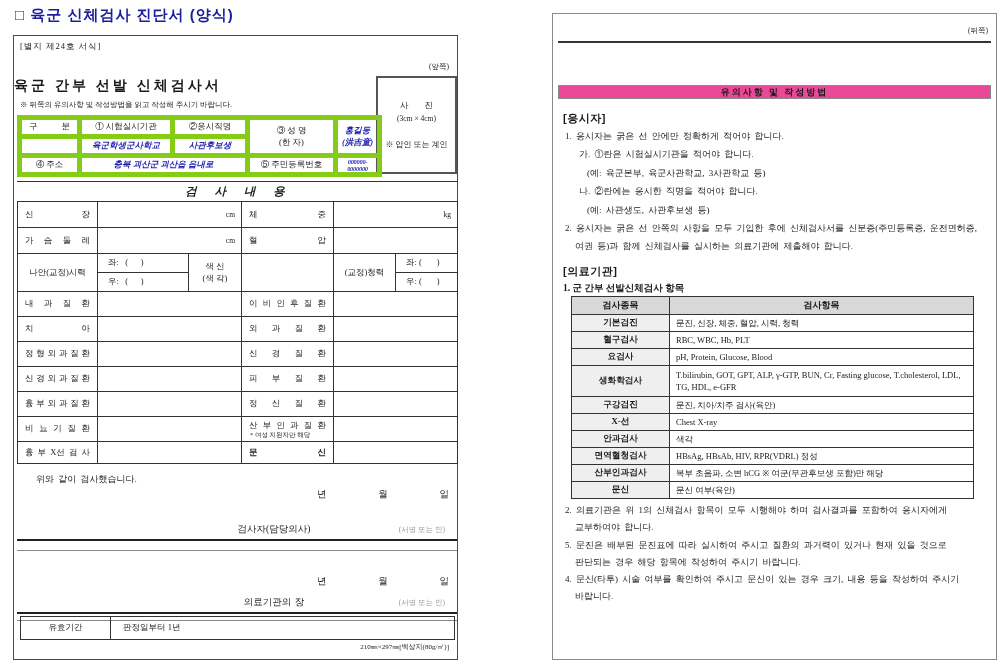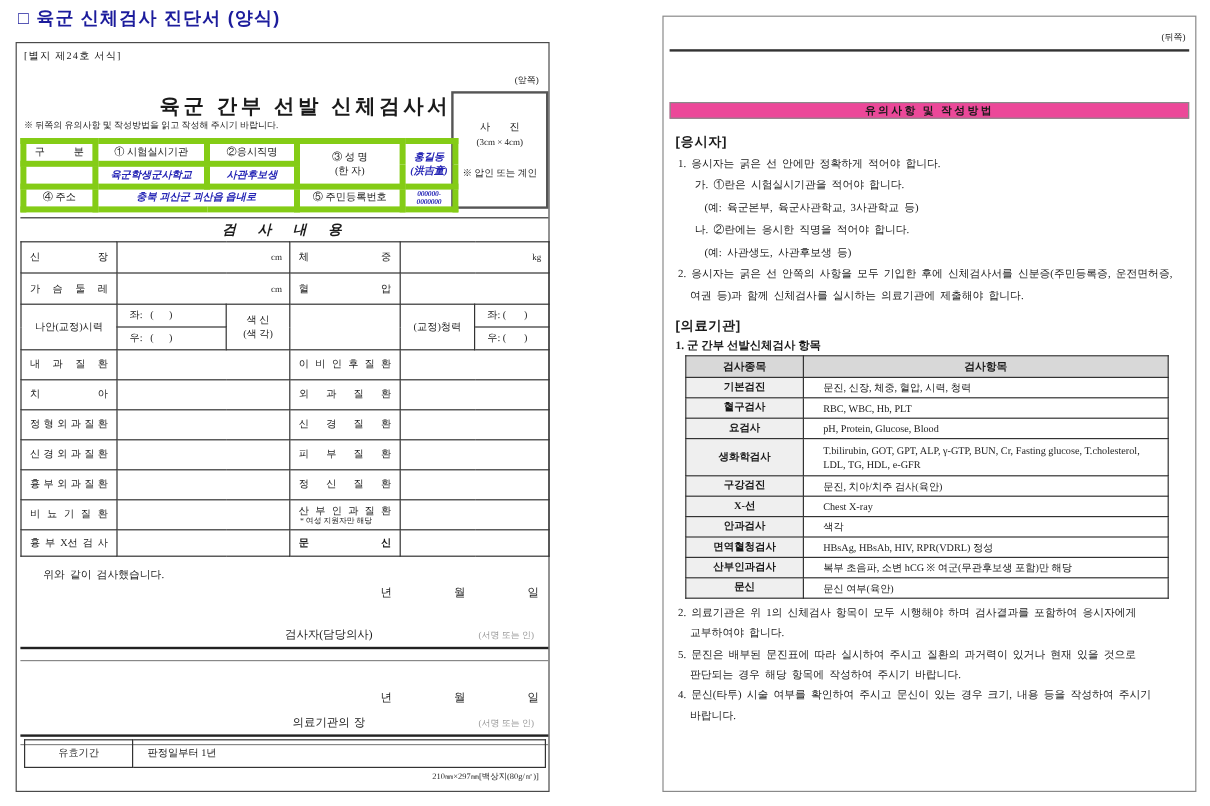--- a/index.html
+++ b/index.html
@@ -17,21 +17,21 @@
   #back  { left:552px; top:13px; width:445px; height:647px; border:1.5px solid #8a8a8a; }
 
   
   .form-no { left:6px; top:5px; font-size:8.5px; letter-spacing:1px; }
   #front .side-label { right:8px; top:26px; font-size:7.5px; }
   .photo-box { left:362px; top:40px; width:81px; height:98px; border:2px solid #555;
                text-align:center; font-size:8.5px; }
   .photo-label { margin-top:22px; letter-spacing:7px; text-indent:7px; }
   .photo-size  { font-size:7.5px; margin-top:2px; }
   .photo-stamp { font-size:8px; margin-top:16px; }
-  .main-title { left:0; top:41px; width:362px; text-align:right; font-size:17px;
+  .main-title { left:0; top:41px; width:362px; text-align:left; font-size:14px;
                 font-weight:bold; letter-spacing:3px; }
   .front-note { left:6px; top:64px; font-size:7.5px; }
 
   table { border-collapse:collapse; table-layout:fixed; }
   td { overflow:hidden; }
 
   .info-table { left:3px; top:79px; width:360px; font-size:8.5px; border:2px solid #333; }
   .info-table td { border:5px solid #84cc16; text-align:center; height:19px; }
   .fill { color:var(--fill-blue,#2525b5); font-style:italic; font-weight:bold; }
   .rrn { font-size:6.3px; letter-spacing:-0.2px; }
@@ -82,21 +82,21 @@
   .txt { font-size:9px; word-spacing:2px; }
   #sec1 { left:12px; top:116px; width:428px; }
   #sec1 .line { height:18.4px; }
   .ind1 { padding-left:14px; } .ind2 { padding-left:22px; } .cont { padding-left:10px; }
   .items-table { left:18px; top:282px; width:402px; font-size:8.5px; border:1.5px solid #333; }
   .items-table td { border:1px solid #333; }
   .items-table .hd { background:#d8d8d8; font-weight:bold; text-align:center; height:18px;
                      font-size:9px; }
   .items-table .k  { background:#efefef; font-weight:bold; text-align:center; height:17px;
                      font-size:8.7px; }
-  .items-table .v  { padding:1px 16px; line-height:1.45; }
+  .items-table .v  { padding:1px 6px; line-height:1.45; }
   .items-table .tall { height:31px; }
   #notes { left:12px; top:490px; width:430px; }
   #notes .line { height:17.3px; }
 </style>
 </head>
 <body>
 
 <div class="a doc-title sans">□ 육군 신체검사 진단서 (양식)</div>
 
 <div id="front" class="page">

